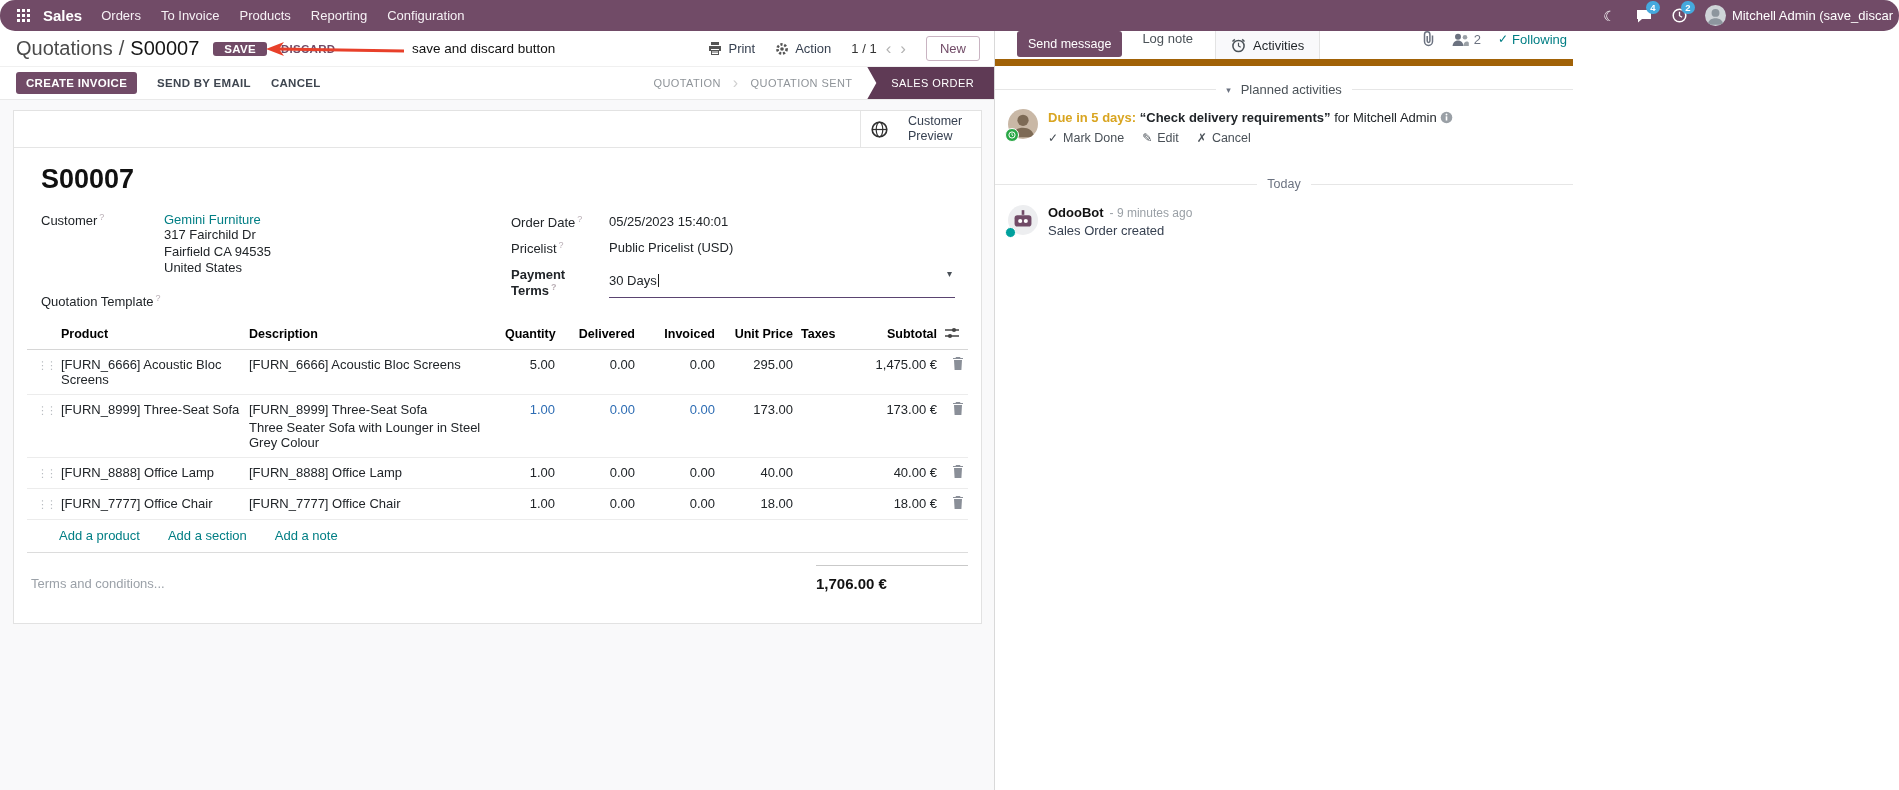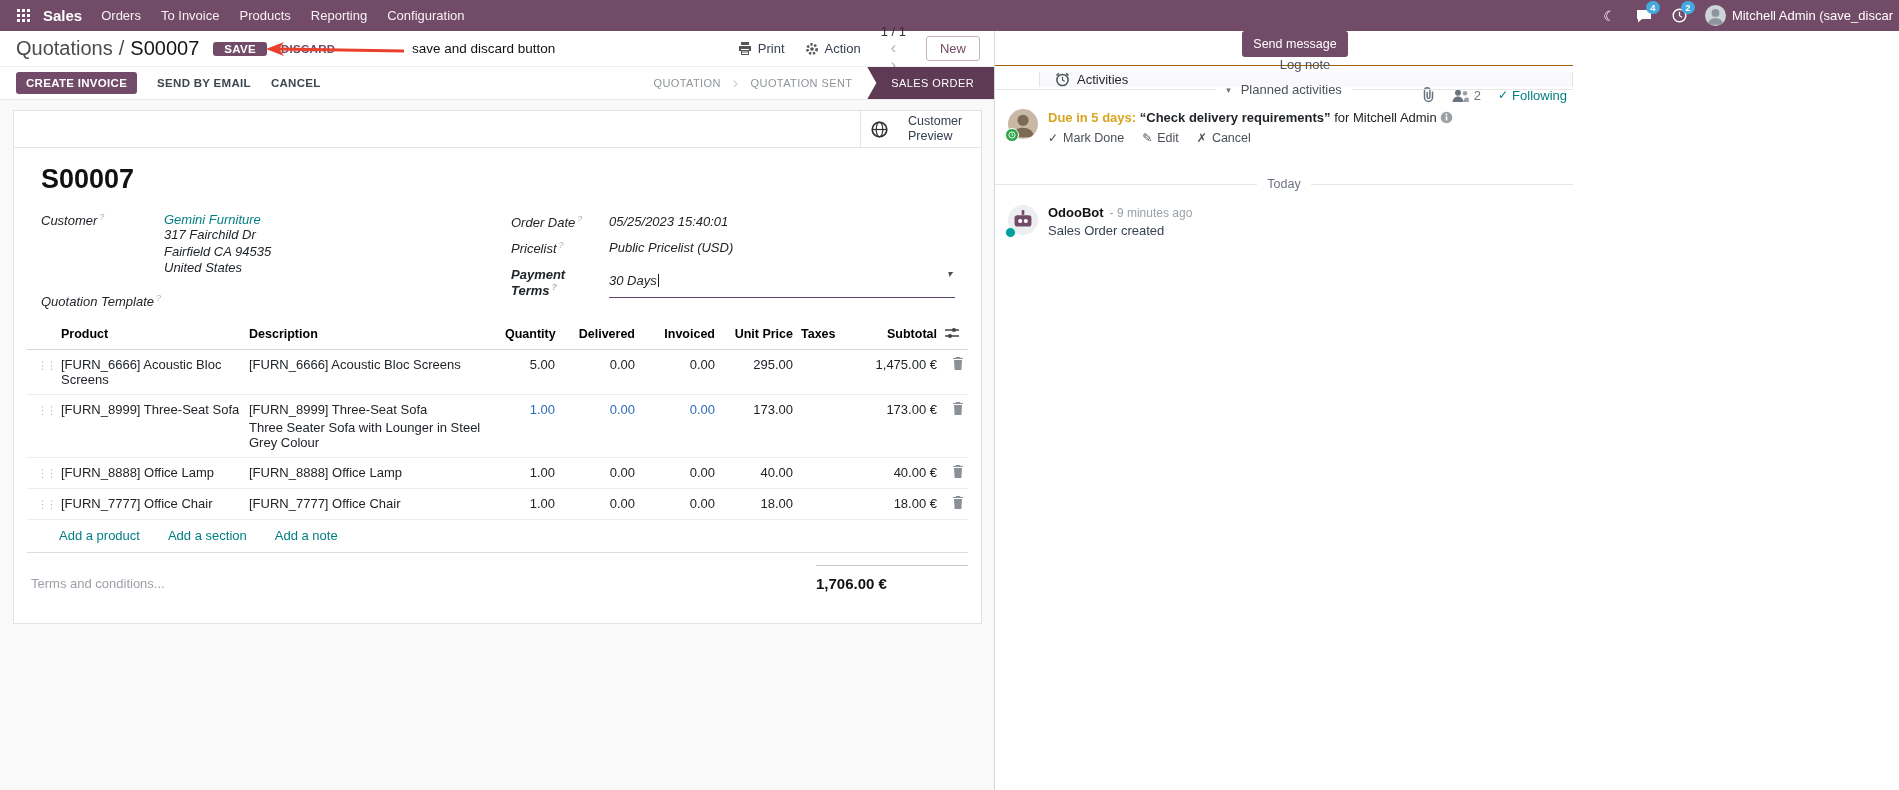--- a/index.html
+++ b/index.html
@@ -4,21 +4,21 @@
 <style>
   * { margin:0; padding:0; box-sizing:border-box; }
   html,body { width:1899px; height:790px; }
   body { font-family:"Liberation Sans",sans-serif; font-size:13px; color:#212529; background:#fff; overflow:hidden; }
   :root{
     --primary:#714B67; --link:#017e84; --hl:#2d6cb3; --sb-active:#5f3a55;
     --badge:#45a9dd; --anno:#e8402a;
   }
 
   
-  .navbar{height:31px; background:var(--primary); color:#fff; display:flex; align-items:flex-start; padding-left:8px;}
+  .navbar{height:31px; background:var(--primary); color:#fff; display:flex; align-items:flex-start; padding-left:8px;border-radius:15px;}
   .nav-left{display:flex; align-items:center;}
   .apps-btn{padding:0 9px; display:flex; align-items:center; cursor:pointer;}
   .brand{font-weight:700; font-size:15px; padding:0 9px 0 4px;}
   .nav-menu{padding:0 10px; font-size:13px; color:#f6f1f5; line-height:31px; cursor:pointer;}
   .nav-right{margin-left:auto; display:flex; align-items:center;}
   .nav-icon-btn{position:relative; padding:0 10px; display:flex; align-items:center; height:31px; cursor:pointer;}
   .moon{font-size:14px;}
   .nav-badge{position:absolute; top:1px; right:2px; min-width:14px; height:13px; border-radius:7px; background:var(--badge); color:#fff; font-size:9.5px; font-weight:700; display:flex; align-items:center; justify-content:center; padding:0 3px;}
   .nav-avatar{width:21px; height:21px; border-radius:50%; overflow:hidden; margin-left:8px; flex:0 0 auto;}
   .user-name{padding:0 6px; white-space:nowrap; font-size:13px;}
@@ -31,21 +31,21 @@
   .bc{font-size:20px; display:flex; align-items:center; gap:6px;}
   .bc-link{color:#4b4b4b; cursor:pointer;}
   .bc-sep{color:#4b4b4b;}
   .bc-current{color:#141414;}
   .save-btn{margin-left:14px; background:var(--primary); color:#fff; border:none; font-size:11.5px; font-weight:700; letter-spacing:.3px; padding:1px 11px; border-radius:3px; cursor:pointer; font-family:inherit;}
   .discard-btn{margin-left:14px; background:none; border:none; color:var(--primary); font-size:11.5px; font-weight:700; letter-spacing:.3px; cursor:pointer; font-family:inherit;}
   .anno-arrow{position:absolute; left:266px; top:10px;}
   .anno-text{position:absolute; left:412px; top:10px; font-size:13.5px; color:#111;}
   .ctrl-right{margin-left:auto; display:flex; align-items:center; gap:20px;}
   .ctrl{display:flex; align-items:center; gap:6px; color:#374151; font-size:13px; cursor:pointer; background:none; border:none; font-family:inherit;text-align:right;}
-  .pager{display:flex; align-items:center; gap:0;flex-direction:column;}
+  .pager{display:flex; align-items:center; gap:9px;}
   .pager-count{color:#333;}
   .pg-arrow{color:#b3b3b3; font-size:17px; line-height:1; cursor:pointer;}
   .new-btn{border:1px solid #c9b4c2; background:#fff; color:var(--primary); font-size:13px; padding:4px 13px; border-radius:3px; cursor:pointer; font-family:inherit;}
 
   
   .status-row{height:33px; background:#fff; display:flex; align-items:stretch; padding-left:16px; border-bottom:1px solid #e9e9e9;}
   .status-left{display:flex; align-items:center; gap:20px;}
   .ci-btn{background:var(--primary); color:#fff; border:none; font-size:11.5px; font-weight:700; letter-spacing:.3px; padding:5px 10px; border-radius:3px; cursor:pointer; font-family:inherit;}
   .txt-btn{background:none; border:none; color:#3f4650; font-size:11.5px; font-weight:700; letter-spacing:.3px; cursor:pointer; font-family:inherit;}
   .statusbar{margin-left:auto; display:flex; align-items:stretch; font-size:11px; letter-spacing:.4px;}
@@ -54,21 +54,21 @@
   .step.active{background:var(--sb-active); color:#fff; clip-path:polygon(0 0,100% 0,100% 100%,0 100%,9px 50%); padding:0 20px 0 24px; font-weight:500;}
 
   
   .form-area{flex:1; padding:10px 13px; background:#f9f9fa;}
   .sheet{width:969px; height:514px; background:#fff; border:1px solid #e2e2e2; overflow:hidden;}
   .sheet-header{height:37px; border-bottom:1px solid #e5e5e5; display:flex; justify-content:flex-end;}
   .preview-btn{width:121px; border-left:1px solid #e5e5e5; display:flex; align-items:center; gap:20px; padding:0 10px; font-size:12.5px; color:#374151; line-height:1.2; cursor:pointer; background:#fff; border-top:none; border-right:none; border-bottom:none; font-family:inherit; text-align:left;}
   .preview-btn span{width:62px;}
   .sheet-body{padding:16px 26px 0 27px;}
   .sheet-title{font-size:27px; font-weight:600; color:#111; margin-bottom:17px;}
-  .fields{display:flex;font-style:italic;}
+  .fields{display:flex;}
   .col-left{width:470px;}
   .col-right{flex:1; padding-top:2px;}
   .field{display:flex; margin-bottom:10px;}
   .f-label{width:123px; font-weight:500; color:#212529; flex:0 0 auto;}
   .col-right .f-label{width:98px;}
   .f-label.bold{font-weight:700;}
   sup.help{color:#b9aeb5; font-size:9px; margin-left:2px;}
   .link{color:var(--link); cursor:pointer; text-decoration:none;}
   .addr div{line-height:16.5px; color:#212529;}
   .qt-field{margin-top:16px;}
@@ -98,21 +98,21 @@
   .add-links .link{font-size:13px;}
 
   .totals{display:flex; justify-content:space-between; align-items:flex-start; padding:12px 13px 0 17px;}
   .terms{color:#9ba1a8; padding-top:11px; cursor:text;}
   .total-box{width:152px; border-top:1px solid #c9c9c9; padding-top:9px; display:flex; justify-content:space-between; align-items:baseline;}
   .total-amount{font-weight:700; font-size:15px; color:#111;}
 
   
   .chatter{flex:1; background:#fff;}
   .chatter-inner{width:578px;}
-  .chatter-top{height:35px; display:flex; align-items:center; padding-left:22px; border-bottom:1px solid #a16207;flex-direction:column;}
+  .chatter-top{height:35px; display:flex; align-items:flex-start; padding-left:22px; border-bottom:7px solid #a16207;}
   .send-btn{background:var(--primary); color:#fff; border:none; font-size:12.5px; font-weight:500; padding:6px 11px; border-radius:3px; cursor:pointer; font-family:inherit;}
   .lognote-btn{background:none; border:none; color:#4b5258; font-size:13px; margin-left:20px; cursor:pointer; font-family:inherit;}
   .activities-tab{align-self:stretch; display:flex; align-items:center; gap:7px; padding:0 15px; border-left:1px solid #e3e3e3; border-right:1px solid #e3e3e3; background:#f9f9fb; margin-left:22px; cursor:pointer; font-size:13px; color:#1f2327;}
   .chat-icons{margin-left:auto; display:flex; align-items:center; gap:17px; padding-right:6px;}
   .icon-btn{background:none; border:none; cursor:pointer; display:flex; align-items:center; gap:5px; padding:0; font-family:inherit;}
   .followers-n{color:#6b7280; font-size:13px;}
   .following{color:var(--link); font-size:13px; display:flex; align-items:center; gap:4px; cursor:pointer;}
   .following .chk{font-size:12px;}
 
   .divider{display:flex; align-items:center; gap:10px; color:#4b5258; font-size:13px; margin:16px 0 2px; cursor:pointer;}

